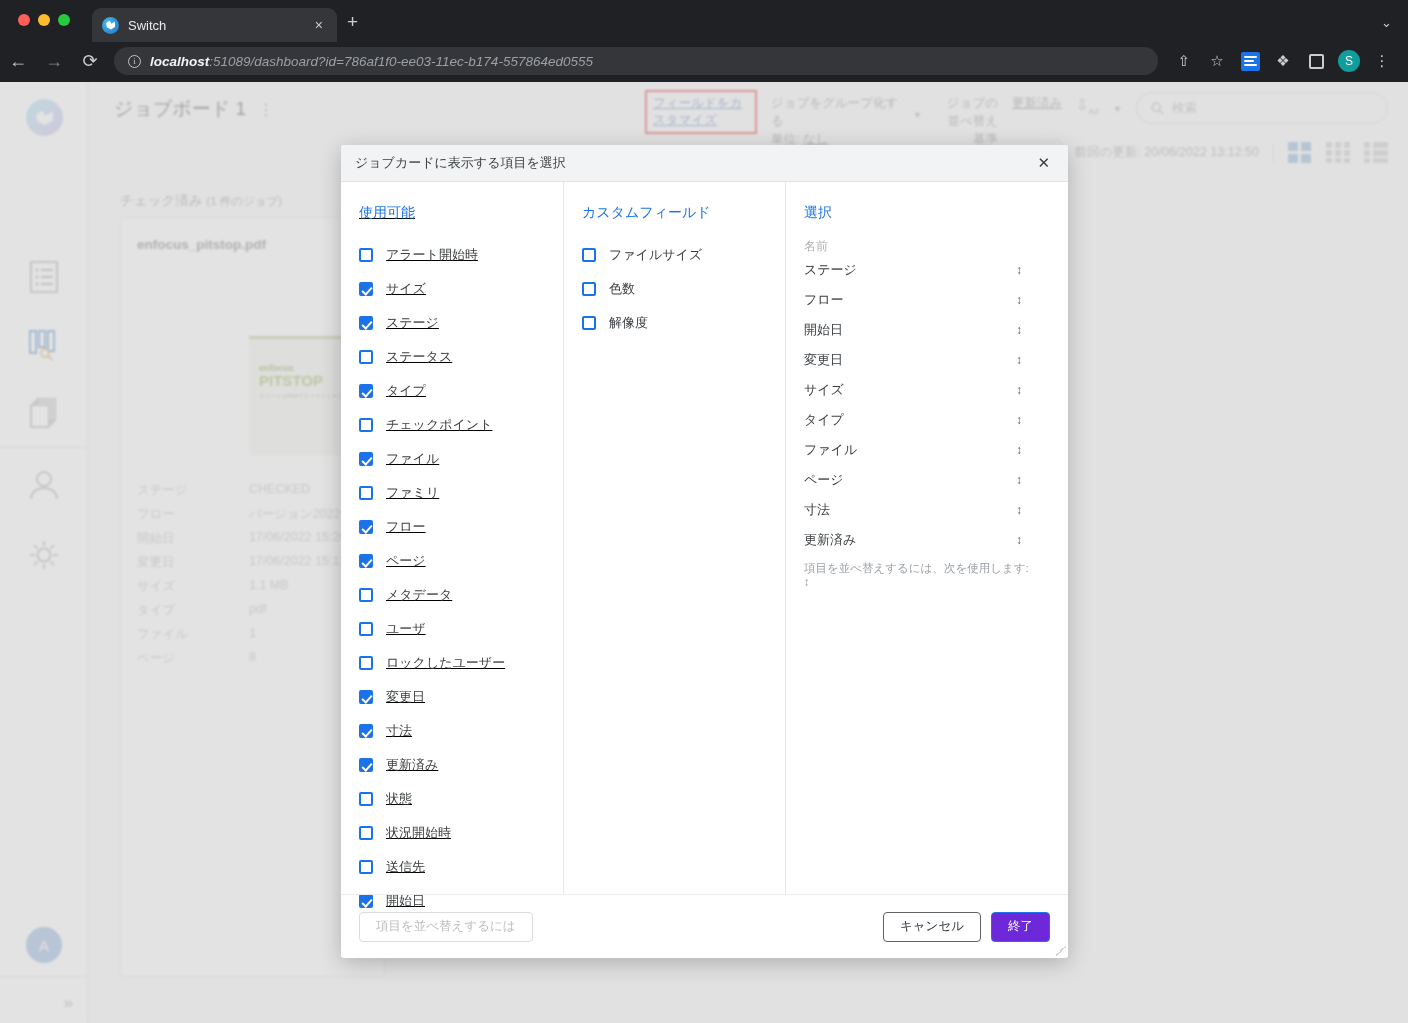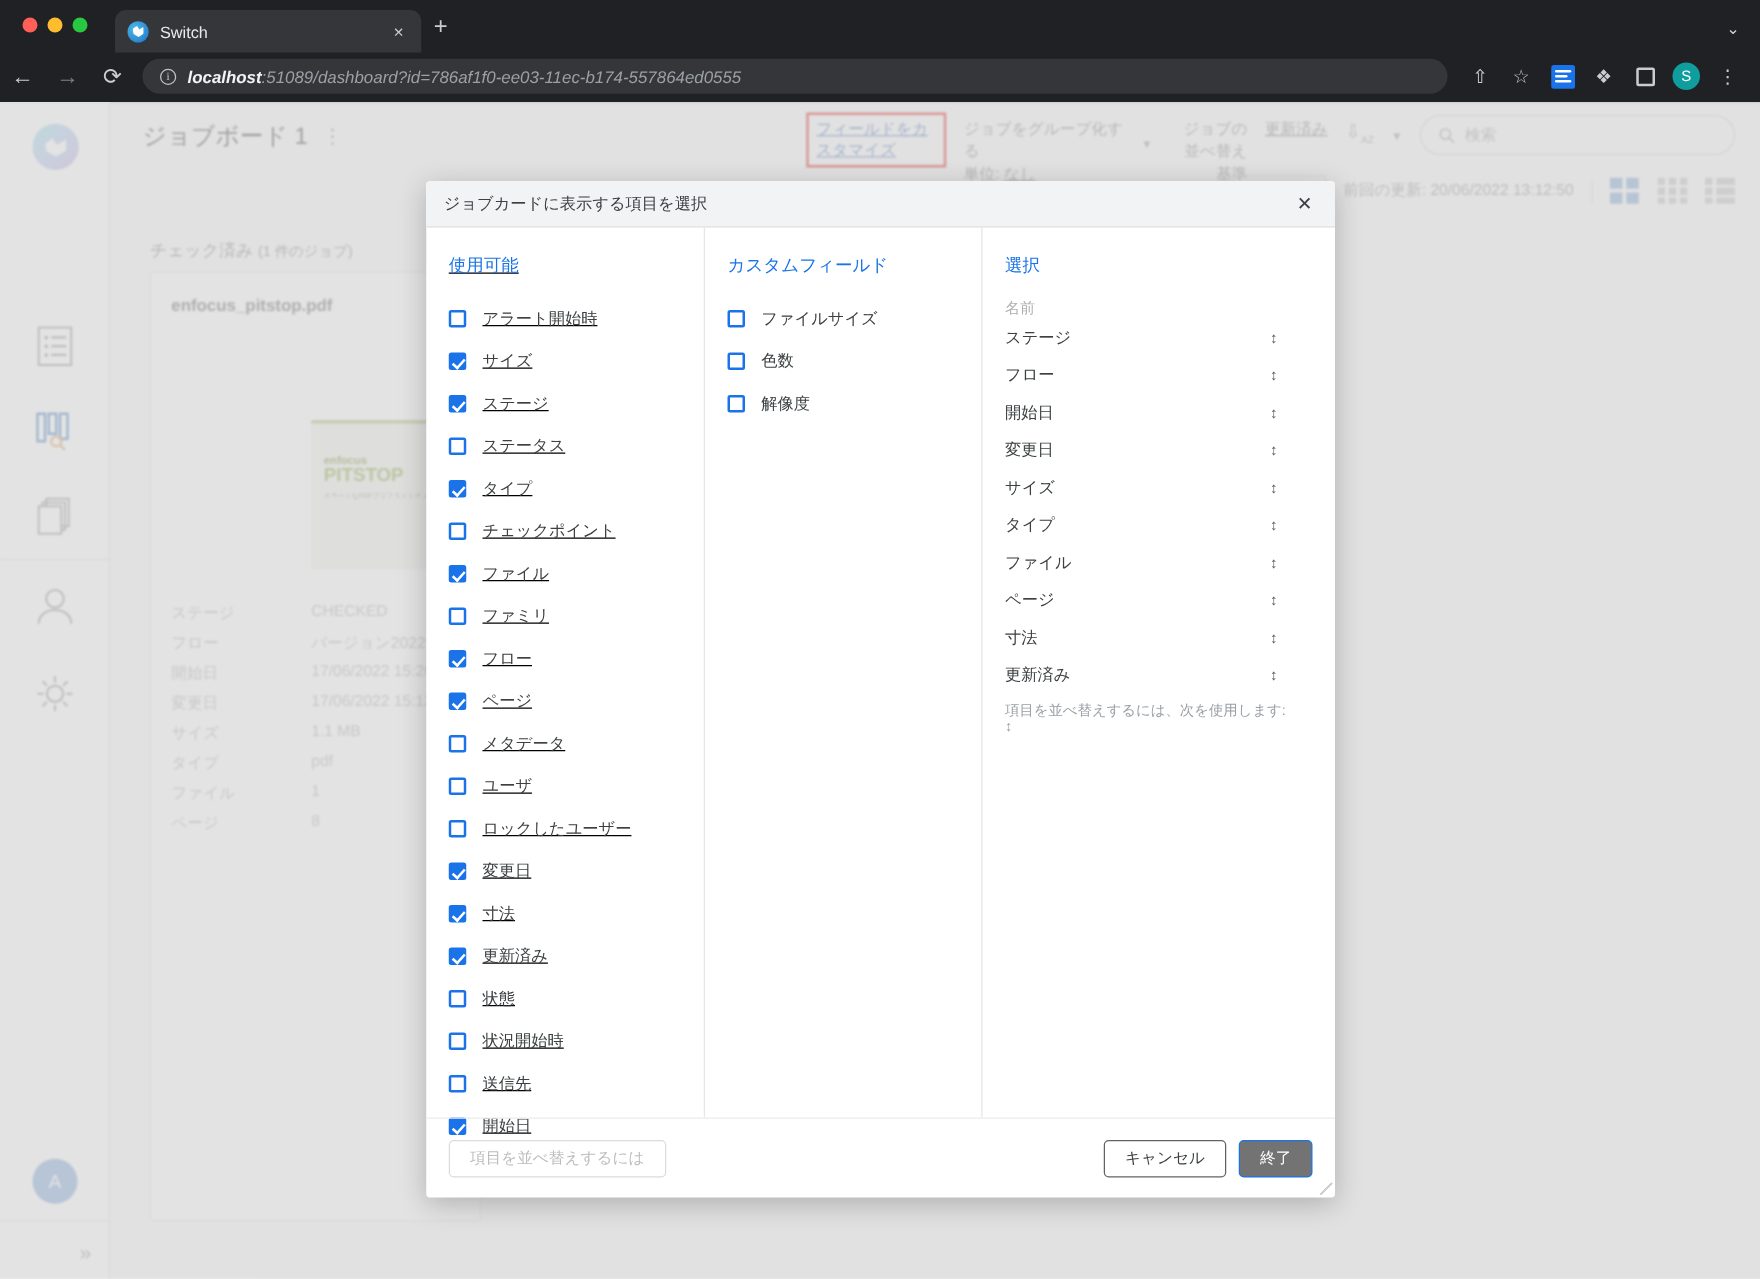--- a/index.html
+++ b/index.html
@@ -138,21 +138,21 @@
   .sel-row { display:flex; align-items:center; height:30px; padding-right:26px; cursor:pointer; }
   .sel-lb { flex:1; font-size:13px; color:#3c4043; }
   .sel-handle { color:#5f6368; font-size:12px; }
   .sel-hint { font-size:11.5px; color:#9aa0a6; margin-top:6px; padding-right:18px; }
   .modal-foot { position:absolute; bottom:0; left:0; width:727px; height:64px;
     border-top:1px solid #ececec; display:flex; align-items:center; padding:0 18px; }
   .btn { height:30px; border-radius:4px; font-size:12.5px; padding:0 16px; cursor:pointer;
     display:flex; align-items:center; font-family:inherit; }
   .btn-reset { border:1px solid #dadce0; background:#fff; color:#bdbdbd; }
   .btn-cancel { border:1px solid #5f6368; background:#fff; color:#3c4043; margin-left:auto; }
-  .btn-done { border:1px solid #1a73e8; background:#737373; color:#fff; margin-left:10px; }
+  .btn-done { border:1px solid #1a73e8; background:#6d28d9; color:#fff; margin-left:10px; }
   .resize-grip { position:absolute; bottom:2px; right:2px; width:10px; height:10px;
     background:linear-gradient(135deg,transparent 45%,#cfcfcf 45%,#cfcfcf 55%,transparent 55%); }
 </style>
 </head>
 <body>
 
 <div id="root">
 
   <div class="browser-chrome">
     <div class="tabstrip">

